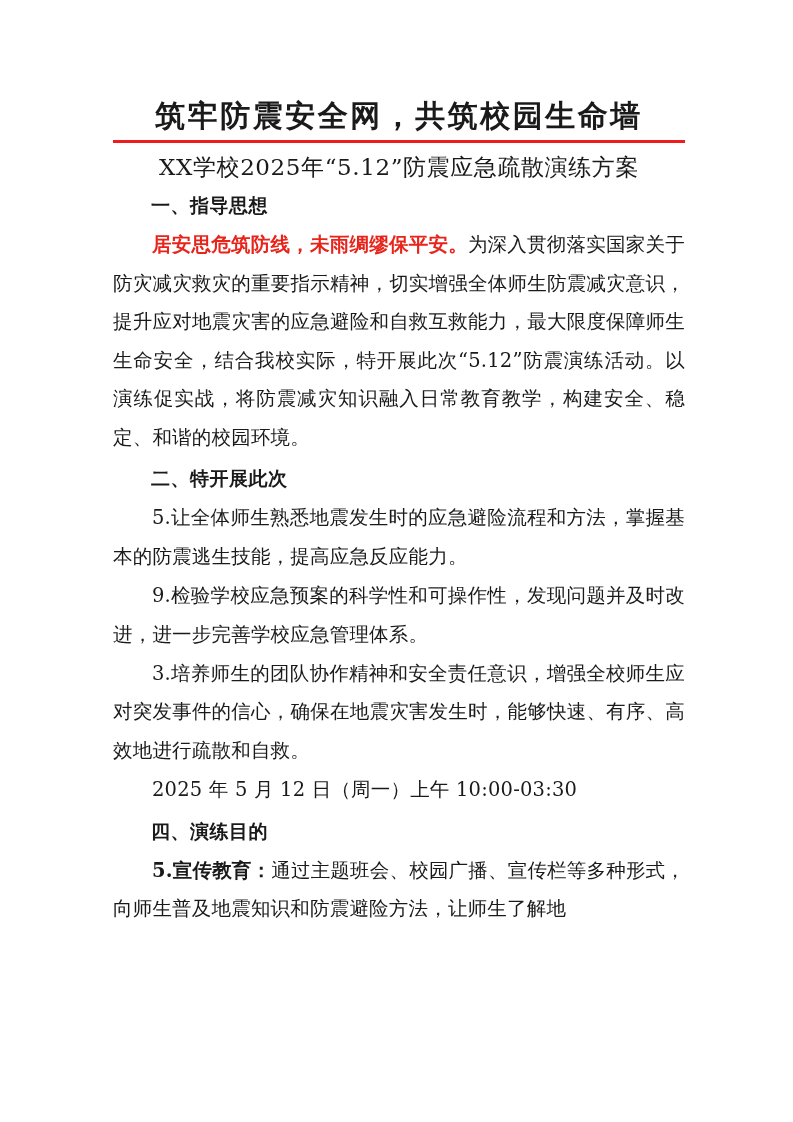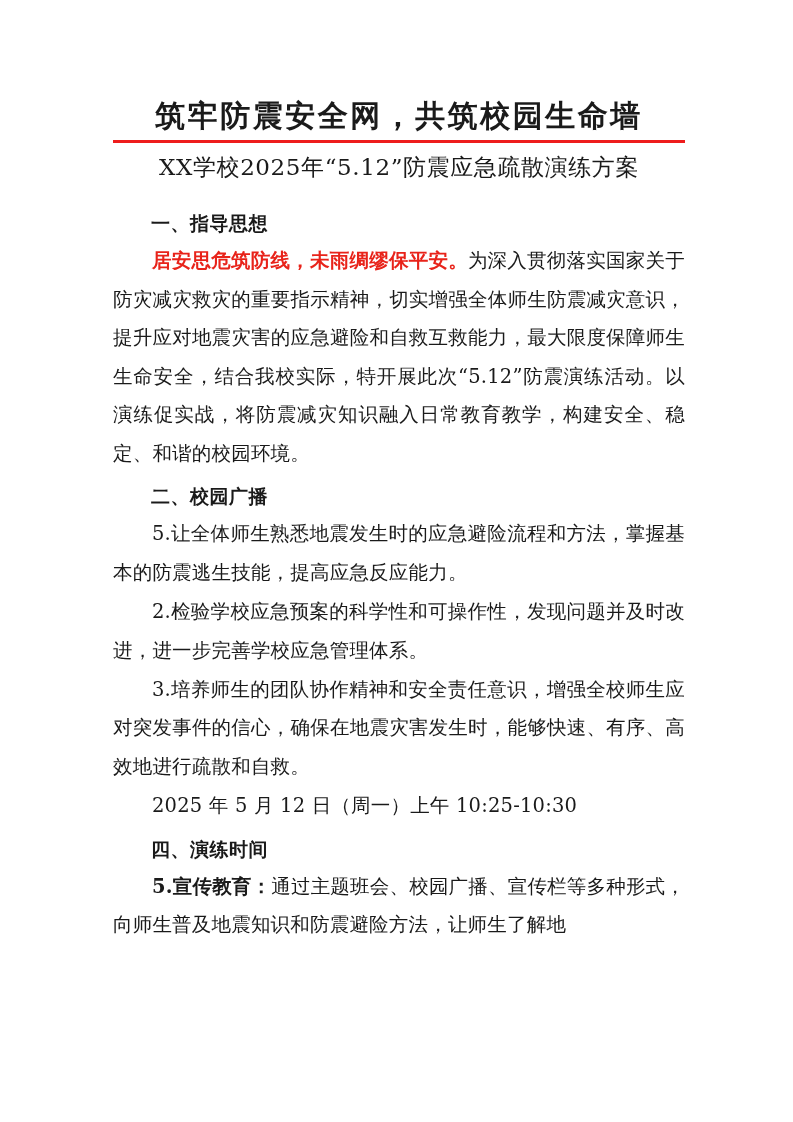--- a/index.html
+++ b/index.html
@@ -44,27 +44,27 @@
   }
 
   
   .doc-subtitle {
     font-family: "DejaVu Serif", "Liberation Serif", serif;
     font-size: 23px;
     font-weight: normal;
     letter-spacing: 0.6px;
     text-align: center;
     line-height: 1.35;
-    margin: 0 0 26px 0;
+    margin: 0 0 10px 0;
     white-space: nowrap;
   }
 
   
   .section-heading {
-    font-family: Liberation Serif, serif;
+    font-family: Liberation Mono, monospace;
     font-size: 19px;
     font-weight: bold;
     line-height: 1.55;
     margin: 9px 0 4px 0;
     text-indent: 38px;
     letter-spacing: 0.5px;
   }
 
   
   .body-par {
@@ -103,28 +103,28 @@
   <h1 class="doc-title">筑牢防震安全网，共筑校园生命墙</h1>
 
   <div class="title-rule"></div>
 
   <h2 class="doc-subtitle">XX学校2025年“5.12”防震应急疏散演练方案</h2>
 
   <h3 class="section-heading">一、指导思想</h3>
 
   <p class="body-par"><span class="lead-red">居安思危筑防线，未雨绸缪保平安。</span><span>为深入贯彻落实国家关于防灾减灾救灾的重要指示精神，切实增强全体师生防震减灾意识，提升应对地震灾害的应急避险和自救互救能力，最大限度保障师生生命安全，结合我校实际，特开展此次“5.12”防震演练活动。以演练促实战，将防震减灾知识融入日常教育教学，构建安全、稳定、和谐的校园环境。</span></p>
 
-  <h3 class="section-heading">二、校园广播</h3>
+  <h3 class="section-heading">二、特开展此次</h3>
 
   <p class="body-par">5.让全体师生熟悉地震发生时的应急避险流程和方法，掌握基本的防震逃生技能，提高应急反应能力。</p>
 
-  <p class="body-par">2.检验学校应急预案的科学性和可操作性，发现问题并及时改进，进一步完善学校应急管理体系。</p>
+  <p class="body-par">9.检验学校应急预案的科学性和可操作性，发现问题并及时改进，进一步完善学校应急管理体系。</p>
 
   <p class="body-par">3.培养师生的团队协作精神和安全责任意识，增强全校师生应对突发事件的信心，确保在地震灾害发生时，能够快速、有序、高效地进行疏散和自救。</p>
 
 
-  <p class="plain-line">2025 年 5 月 12 日（周一）上午 10:25-10:30</p>
+  <p class="plain-line">2025 年 5 月 12 日（周一）上午 10:00-03:30</p>
 
-  <h3 class="section-heading">四、演练时间</h3>
+  <h3 class="section-heading">四、演练目的</h3>
 
   <p class="body-par"><span class="inline-bold">5.宣传教育：</span><span>通过主题班会、校园广播、宣传栏等多种形式，向师生普及地震知识和防震避险方法，让师生了解地</span></p>
 
 </div>
 
 </body></html>

